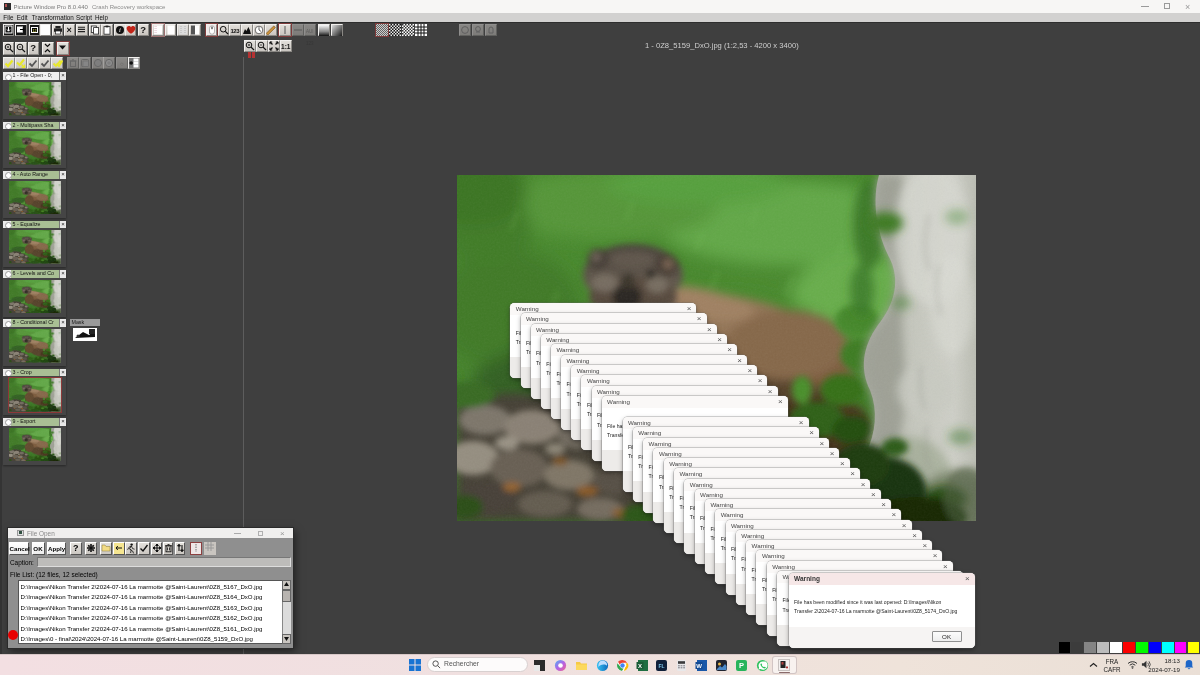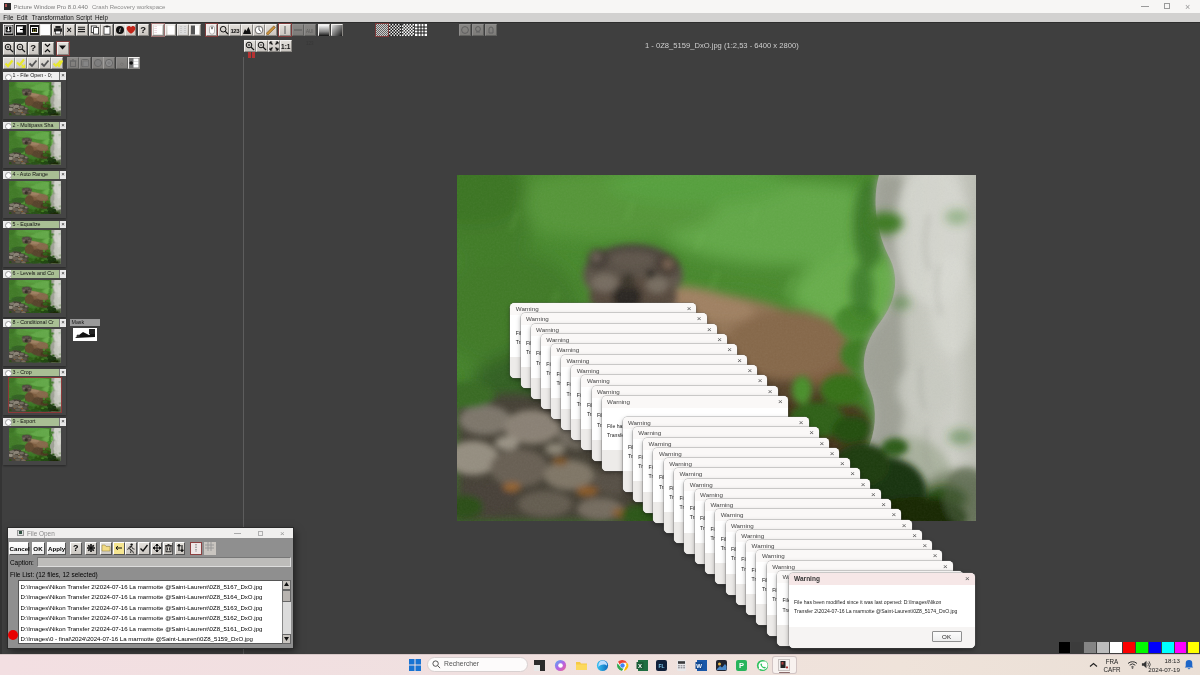--- a/index.html
+++ b/index.html
@@ -465,21 +465,21 @@
 <div class="thh" style="top:418.20000000000005px;background:#a9bf94;"><span style="margin-left:9.5px;">9 - Export</span><span class="thx">×</span><span class="tho"></span></div>
 <div class="abs" style="left:8.5px;top:427.80000000000007px;width:52.5px;height:33.5px;"><svg width="52.5" height="33.5" viewBox="0 0 519 346" preserveAspectRatio="none">
       <use href="#photo"></use>
     </svg></div>
 <div class="abs" style="left:69.5px;top:319.4px;width:30px;height:7px;background:#9a9a9a;font-size:5.3px;line-height:7px;color:#1a1a1a;padding-left:2px;">Mask</div>
 <div class="abs" style="left:72.5px;top:328.0px;width:24px;height:13px;background:#fff;"><svg width="24" height="13">
       <path d="M2 10L10 4l6 3 6-5v7z" fill="#111"></path>
       <rect x="16" y="1" width="6" height="5" fill="#222"></rect>
       <circle cx="5" cy="8" r="1.5" fill="#333"></circle>
     </svg></div>
-<div class="abs" style="left:645px;top:41px;font-size:7.6px;color:#cfcfcf;">1 - 0Z8_5159_DxO.jpg (1:2,53 - 6400 x 2800)</div>
+<div class="abs" style="left:645px;top:41px;font-size:7.6px;color:#cfcfcf;">1 - 0Z8_5159_DxO.jpg (1:2,53 - 4200 x 3400)</div>
 <svg class="abs" style="left:457px;top:175px;" width="519" height="346">
     <use href="#photo"></use>
   </svg>
 <div class="abs" style="left:1058.5px;top:642px;width:11.9px;height:11px;background:#000000;"></div>
 <div class="abs" style="left:1071.4px;top:642px;width:11.9px;height:11px;background:#3c3c3c;"></div>
 <div class="abs" style="left:1084.3px;top:642px;width:11.9px;height:11px;background:#848484;"></div>
 <div class="abs" style="left:1097.2px;top:642px;width:11.9px;height:11px;background:#bcbcbc;"></div>
 <div class="abs" style="left:1110.1px;top:642px;width:11.9px;height:11px;background:#ffffff;"></div>
 <div class="abs" style="left:1123.0px;top:642px;width:11.9px;height:11px;background:#fb0000;"></div>
 <div class="abs" style="left:1135.9px;top:642px;width:11.9px;height:11px;background:#00fb00;"></div>

